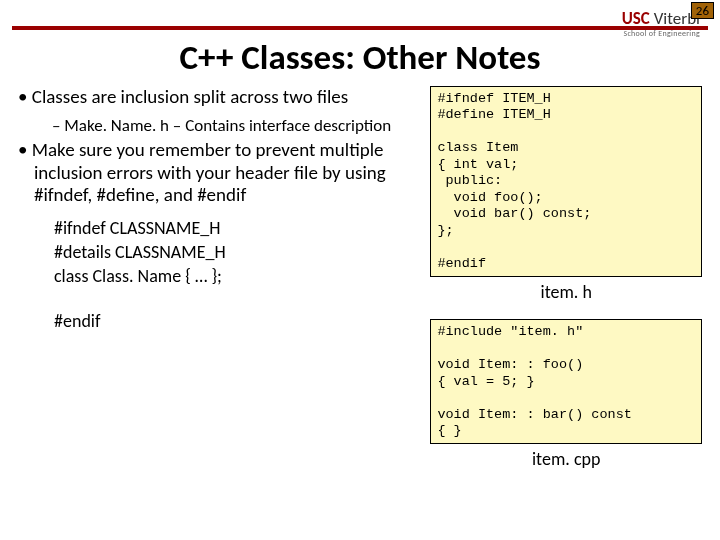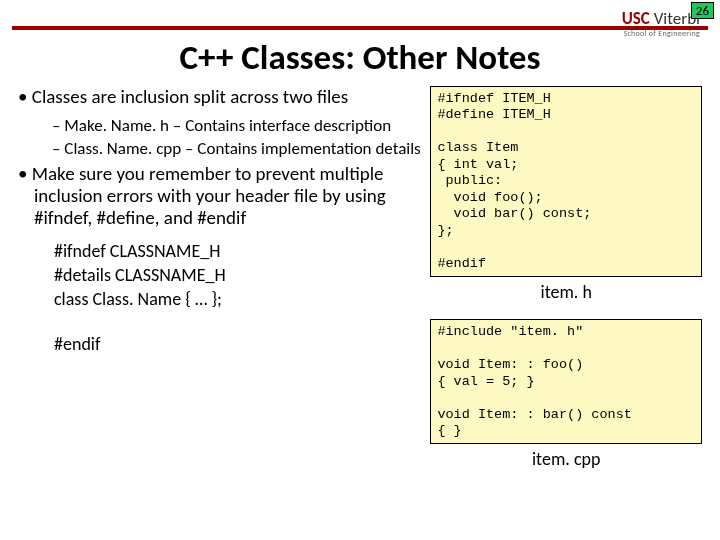--- a/index.html
+++ b/index.html
@@ -1,17 +1,17 @@
 <!DOCTYPE html>
 <html><head>
 <meta charset="utf-8">
 <style>
   * { margin: 0; padding: 0; box-sizing: border-box; }
   body { width: 720px; height: 540px; font-family: Calibri, Arial, sans-serif; background: #fff; color: #000; position: relative; overflow: hidden; }
-  .page-num { position: absolute; top: 2px; right: 6px; border: 1px solid #000; padding: 0 4px; font-size: 13px; background: #22c55e; z-index: 5; }
+  .page-num { position: absolute; top: 2px; right: 6px; border: 1px solid #000; padding: 0 4px; font-size: 13px; background: #a16207; z-index: 5; }
   .header-bar { height: 30px; border-bottom: 4px solid #9a0000; position: relative; margin: 0 12px 0 12px; }
   .logo { position: absolute; right: 8px; top: 10px; text-align: right; line-height: 1; }
   .logo-main { font-size: 17px; color: #333; }
   .logo-usc { color: #9a0000; font-weight: bold; }
   .logo-sub { font-size: 8px; color: #666; display: block; margin-top: 2px; letter-spacing: 0.3px; }
   .title { font-size: 35px; text-align: center; margin: 6px 0 8px 0; font-weight: 700; }
   .content { display: flex; padding: 0 18px 0 18px; }
   .left { flex: 1 1 58%; padding-right: 6px; }
   .right { flex: 0 0 40%; padding-left: 2px; }
   .bullet { font-size: 19px; line-height: 1.18; margin-bottom: 8px; padding-left: 16px; text-indent: -16px; }
@@ -34,21 +34,20 @@
     <span class="logo-sub">School of Engineering</span>
   </div>
 </div>
 
 <h1 class="title">C++ Classes: Other Notes</h1>
 
 <div class="content">
   <div class="left">
     <div class="bullet">Classes are inclusion split across two files</div>
     <div class="sub">Make. Name. h – Contains interface description</div>
-    <div class="sub">Class. Name. cpp – Contains implementation details</div>
     <div class="bullet">Make sure you remember to prevent multiple inclusion errors with your header file by using #ifndef, #define, and #endif</div>
     <div class="indent-code">
       <div>#ifndef CLASSNAME_H</div>
       <div>#details CLASSNAME_H</div>
       <div>class Class. Name { … };</div>
       <div class="endif">#endif</div>
     </div>
   </div>
   <div class="right">
     <div class="codebox">#ifndef ITEM_H

